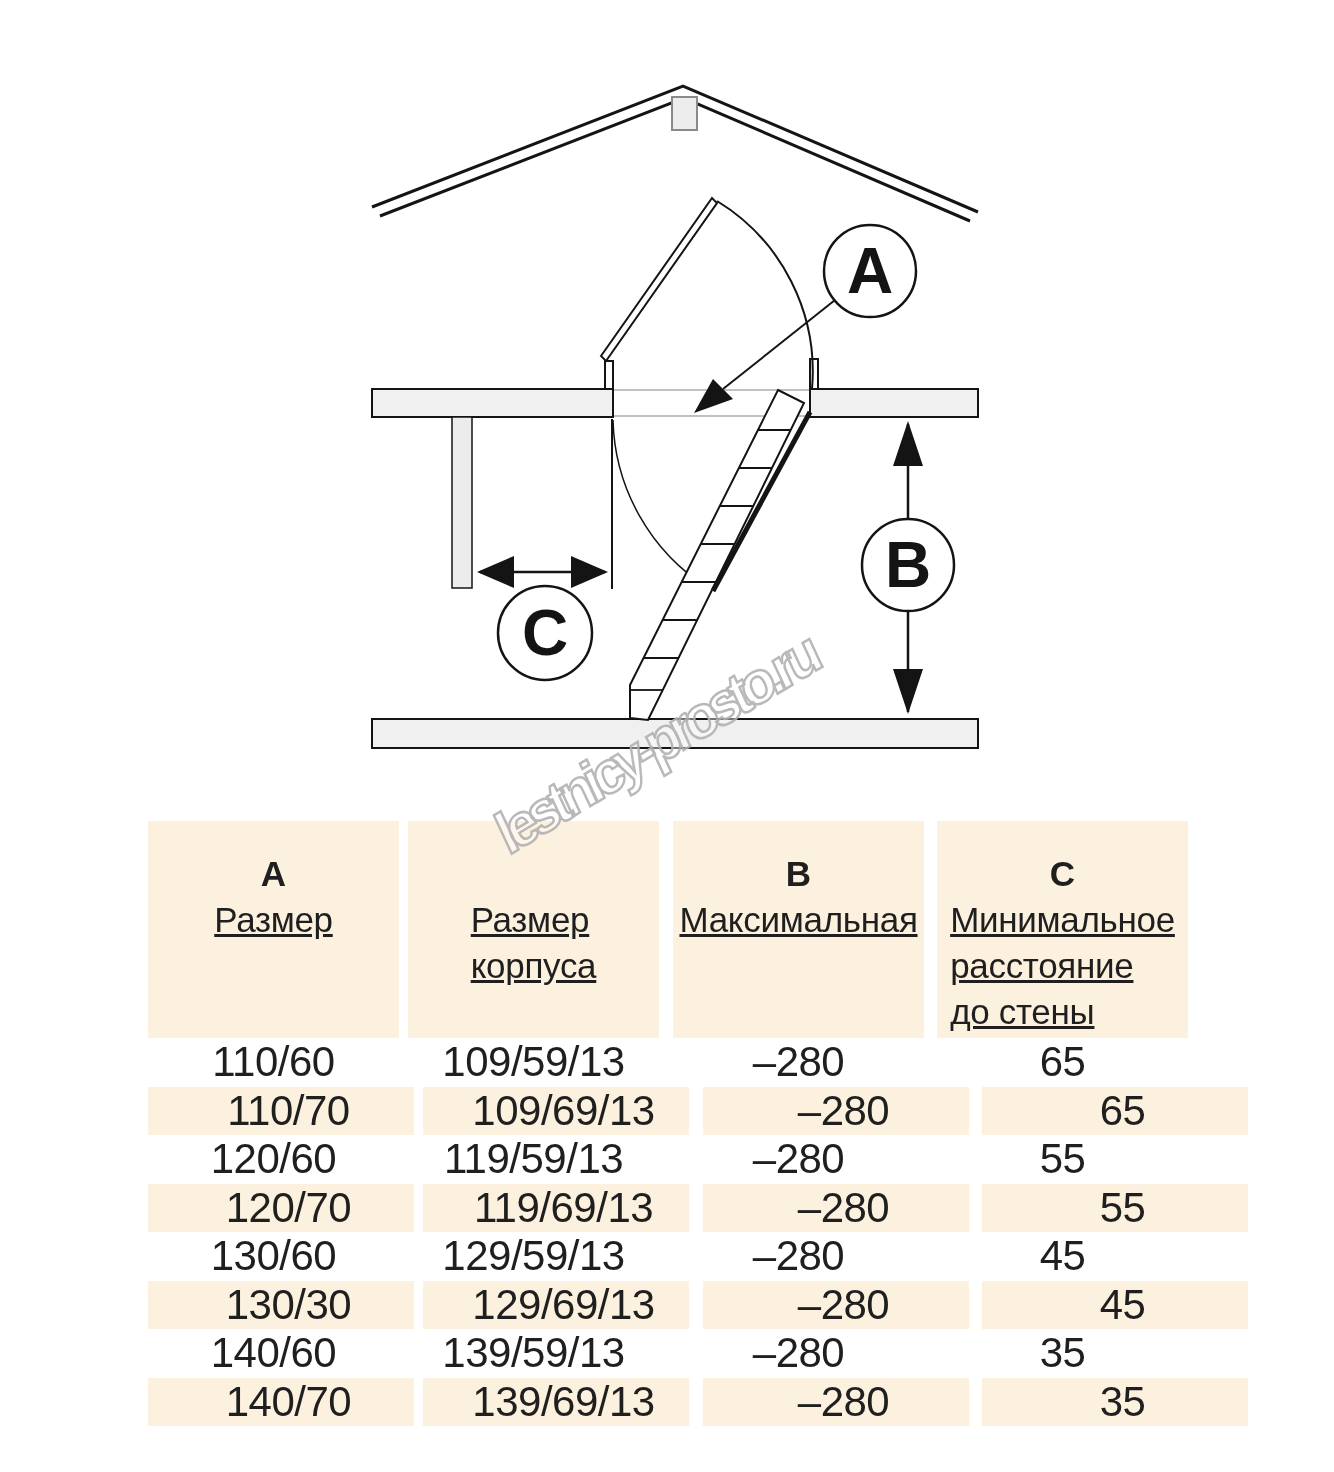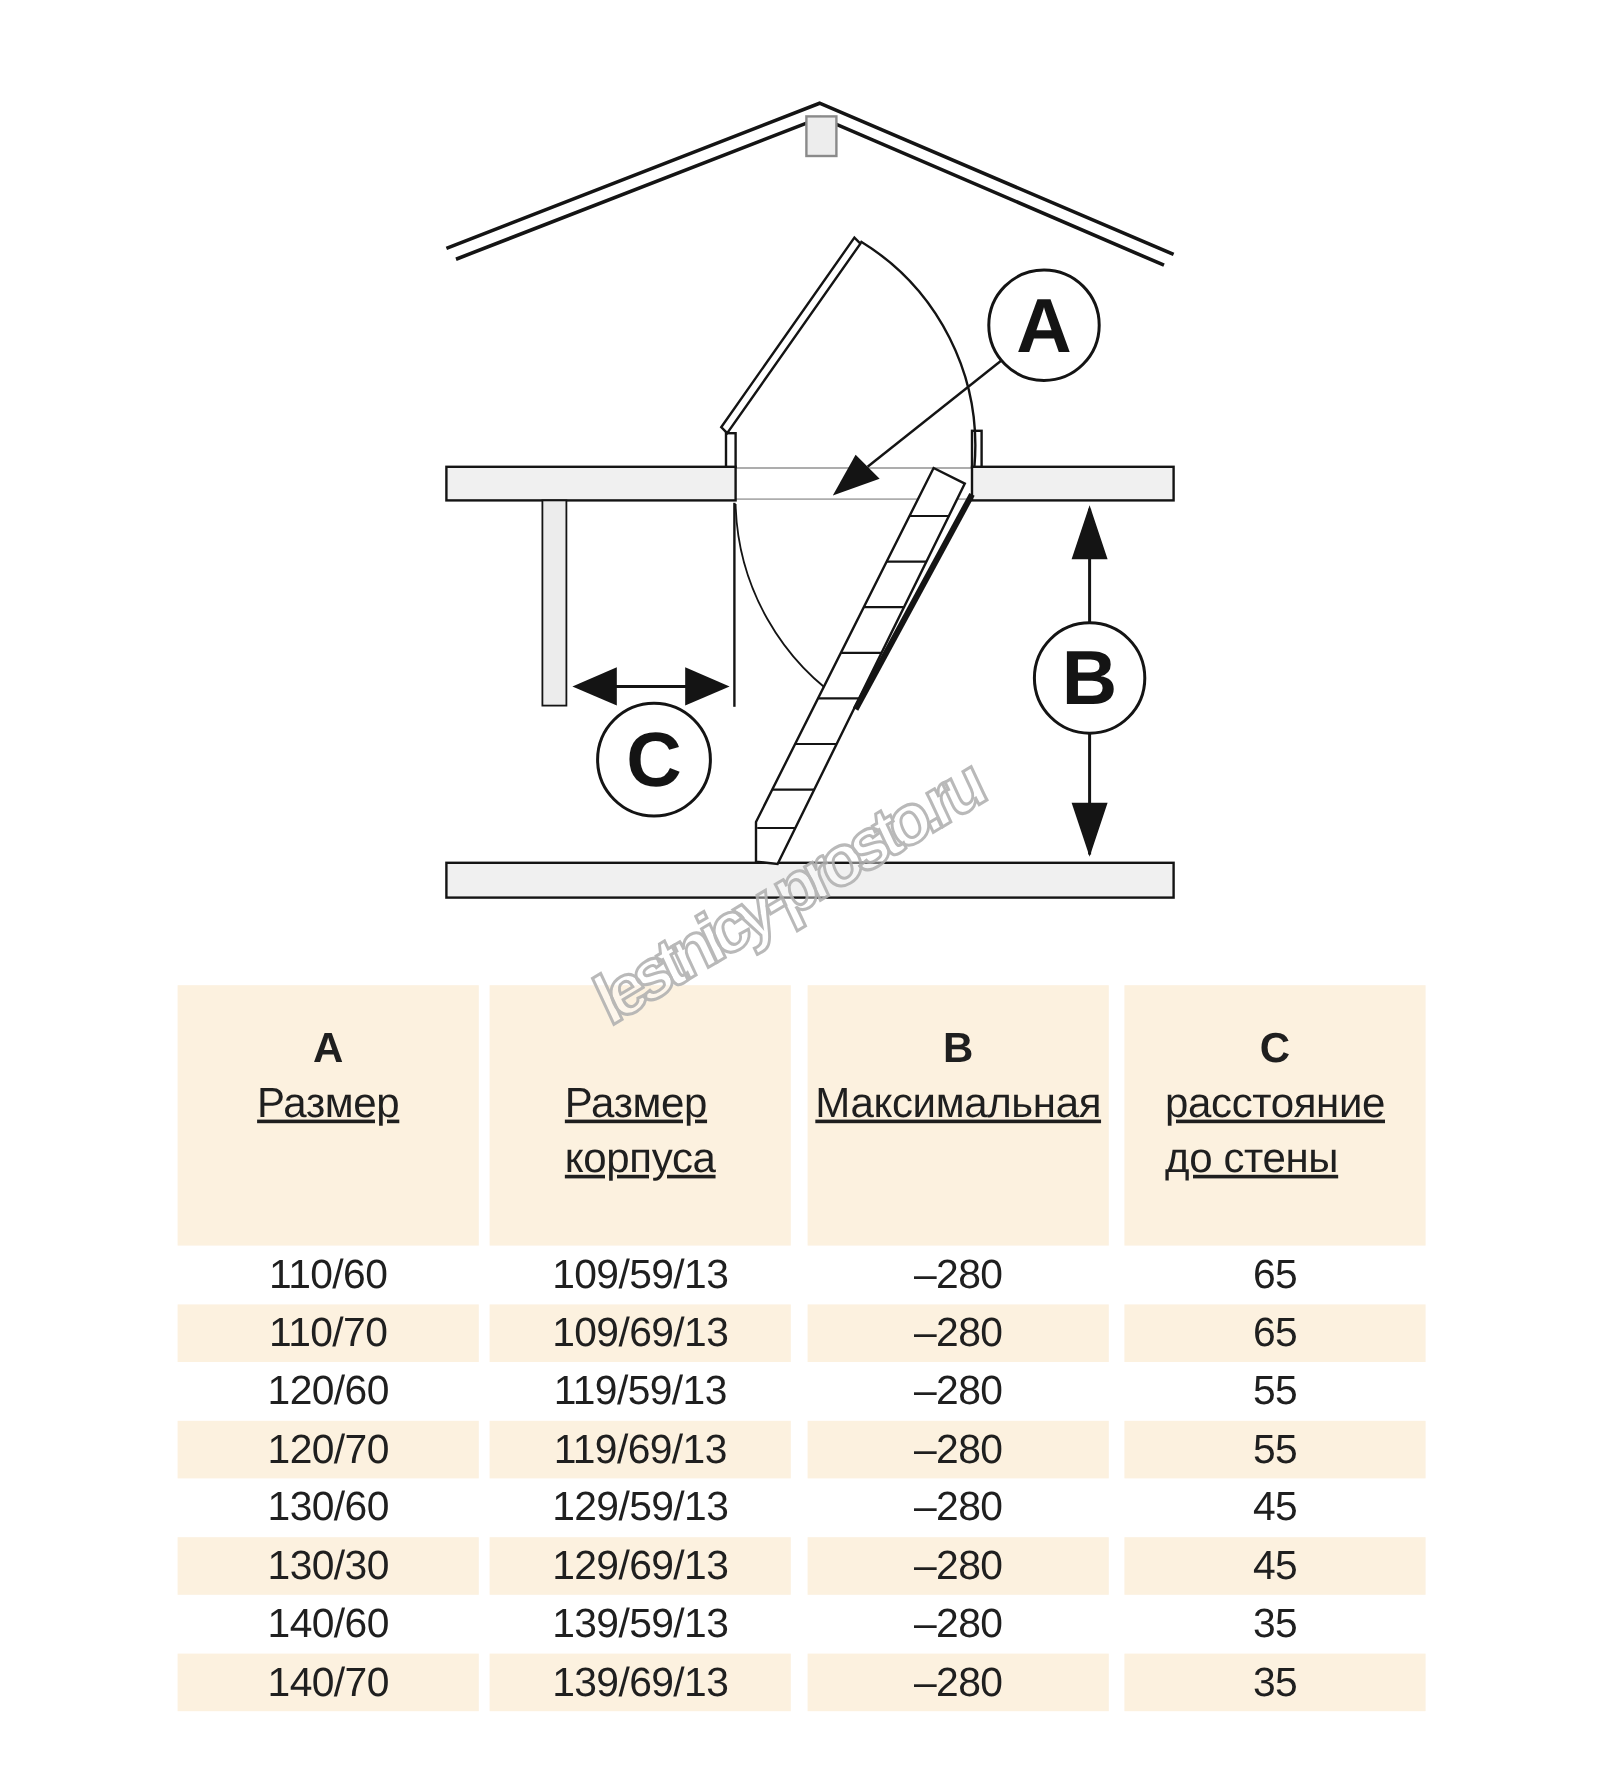--- a/index.html
+++ b/index.html
@@ -14,33 +14,33 @@
   
   .spec-table{
     position:absolute;left:148px;top:821px;width:1040px;z-index:1;
     color:var(--ink,#1f1f1f);
   }
   .thead{display:flex;}
   .trow{display:flex;height:48.5px;}
   .tcell{
     width:251px;flex:0 0 251px;
     text-align:center;
-    font-size:34px;line-height:48.5px;
+    font-size:42px;line-height:48.5px;
     letter-spacing:-0.5px;
     white-space:nowrap;
   }
   .c1{margin-left:9px;}
   .c2{margin-left:14px;}
   .c3{margin-left:13px;}
   .th{
     height:217px;flex:0 0 251px;width:251px;
     background:var(--cream,#fcf1df);
     font-size:35px;line-height:46px;
   }
-  .alt .tcell{background:var(--cream,#fcf1df);}
+  .alt .tcell{background:var(--cream,#fcf1df);padding-left:15px;}
   .hletter{
     margin-top:30px;height:46px;line-height:46px;
     font-weight:bold;font-size:35px;text-align:center;
     letter-spacing:0;
   }
   .hdesc{text-align:center;}
   .hdesc-inner{display:inline-block;text-align:left;letter-spacing:-0.3px;text-decoration:underline;}
   .hline{white-space:nowrap;}
   
 </style>
@@ -121,21 +121,21 @@
         <div class="tcell th c1">
           <div class="hletter"></div>
           <div class="hdesc"><div class="hdesc-inner"><div class="hline">Размер</div><div class="hline">корпуса</div></div></div>
         </div>
         <div class="tcell th c2">
           <div class="hletter">B</div>
           <div class="hdesc"><div class="hdesc-inner"><div class="hline">Максимальная</div></div></div>
         </div>
         <div class="tcell th c3">
           <div class="hletter">C</div>
-          <div class="hdesc"><div class="hdesc-inner"><div class="hline">расстояние</div><div class="hline">до стены</div></div></div>
+          <div class="hdesc"><div class="hdesc-inner"><div class="hline">Минимальное</div><div class="hline">расстояние</div><div class="hline">до стены</div></div></div>
         </div>
       </div>
     <div>
         <div class="trow">
           <div class="tcell c0">110/60</div>
           <div class="tcell c1">109/59/13</div>
           <div class="tcell c2">–280</div>
           <div class="tcell c3">65</div>
         </div>
         <div class="trow alt">

